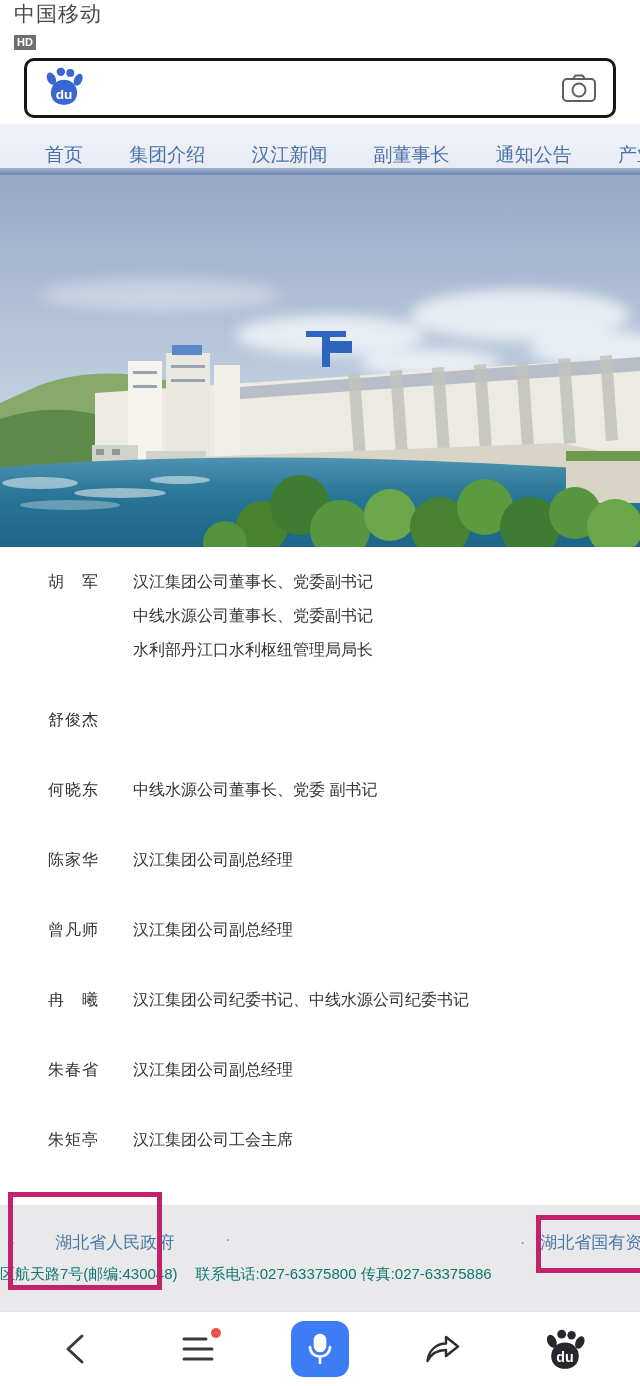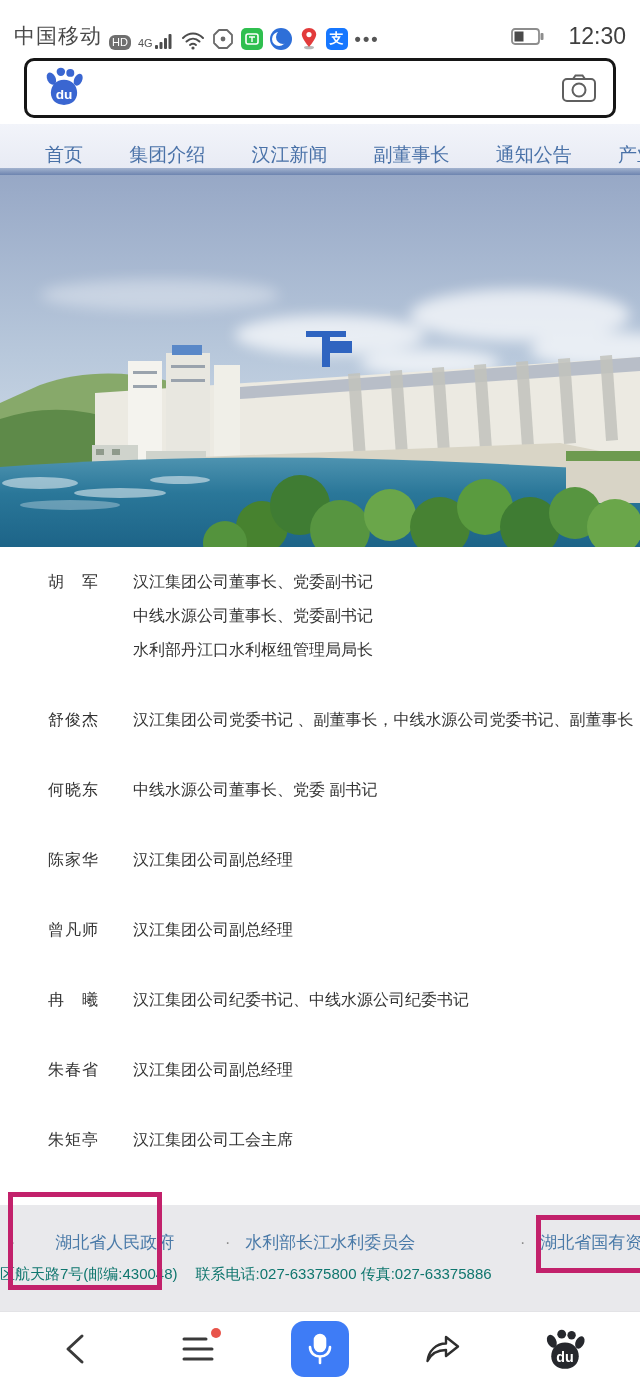--- a/index.html
+++ b/index.html
@@ -6,23 +6,23 @@
     --pink:#c2216b; --nav-blue:#4a72a8; --link-blue:#4a7aa8; --mic-blue:#3e7cf6;
   }
   *{box-sizing:border-box;margin:0;padding:0;}
   html,body{width:640px;}
   body{
     height:1386px; position:relative; overflow:hidden; background:#fff;
     font-family:"Liberation Sans","DejaVu Sans",sans-serif;
     display:flex; flex-direction:column;
   }
   
-  .status-bar{height:50px;display:flex;align-items:flex-end;padding:0 14px;gap:7px;color:#4a4a4a;background:#fff;}
+  .status-bar{height:50px;display:flex;align-items:flex-start;padding:0 14px;gap:7px;color:#4a4a4a;background:#fff;flex-direction:column;}
   .carrier{font-size:21px;letter-spacing:1px;}
-  .hd-badge{background:#6f6f6f;color:#fff;font-size:11px;font-weight:normal;border-radius:6px;padding:1px 3px;line-height:13px;}
+  .hd-badge{background:#6f6f6f;color:#fff;font-size:11px;font-weight:bold;border-radius:0;padding:1px 3px;line-height:13px;}
   .sig-group{display:flex;align-items:flex-end;gap:1px;}
   .net-label{font-size:11px;font-weight:400;align-self:flex-start;margin-top:5px;color:#555;}
   .sb-icon{display:inline-flex;align-items:center;justify-content:center;}
   .app-green{width:22px;height:22px;border-radius:5px;background:#2fbf4f;display:flex;align-items:center;justify-content:center;}
   .app-blue{width:22px;height:22px;border-radius:50%;background:#2e6fd8;position:relative;overflow:hidden;}
   .app-blue .swoosh{position:absolute;width:14px;height:14px;border-radius:50%;background:#fff;left:2px;top:4px;}
   .app-blue .swoosh2{position:absolute;width:14px;height:14px;border-radius:50%;background:#2e6fd8;left:6px;top:2px;}
   .app-alipay{width:22px;height:22px;border-radius:5px;background:#1677ff;color:#fff;font-size:14px;font-weight:bold;display:flex;align-items:center;justify-content:center;}
   .more-dots{font-size:18px;letter-spacing:2px;color:#555;font-weight:bold;}
   .sb-right{margin-left:auto;display:flex;align-items:center;gap:24px;}
@@ -263,23 +263,20 @@
     <div class="person-row">
       <div class="person-name">胡　军</div>
       <div class="person-titles">
         <div class="person-title-line">汉江集团公司董事长、党委副书记</div>
         <div class="person-title-line">中线水源公司董事长、党委副书记</div>
         <div class="person-title-line">水利部丹江口水利枢纽管理局局长</div>
       </div>
     </div>
     <div class="person-row">
       <div class="person-name">舒俊杰</div>
-      <div class="person-titles">
-        <div class="person-title-line">汉江集团公司党委书记 、副董事长，中线水源公司党委书记、副董事长</div>
-      </div>
     </div>
     <div class="person-row">
       <div class="person-name">何晓东</div>
       <div class="person-titles">
         <div class="person-title-line">中线水源公司董事长、党委 副书记</div>
       </div>
     </div>
     <div class="person-row">
       <div class="person-name">陈家华</div>
       <div class="person-titles">
@@ -313,21 +310,20 @@
   </div>
 
 <div class="footer">
   <div class="footer-links">
       <span class="fl-g">
         <span class="flink-bullet">·</span>
         <a class="flink">湖北省人民政府</a>
       </span>
       <span class="fl-g">
         <span class="flink-bullet">·</span>
-        <a class="flink">水利部长江水利委员会</a>
       </span>
       <span class="fl-g">
         <span class="flink-bullet">·</span>
         <a class="flink">湖北省国有资</a>
       </span>
     </div>
   <div class="footer-address">
     <span>区航天路7号(邮编:430048)</span>
     <span>联系电话:027-63375800 传真:027-63375886</span>
   </div>

